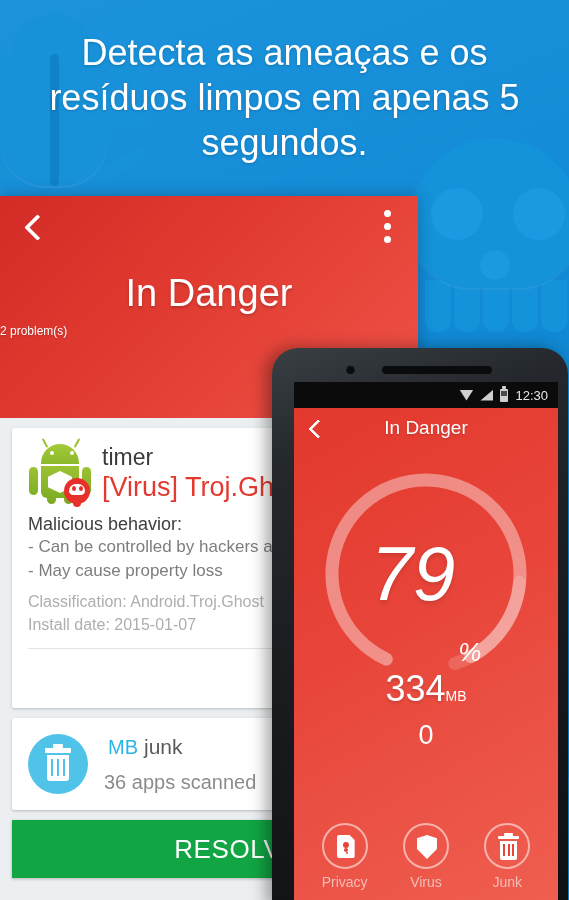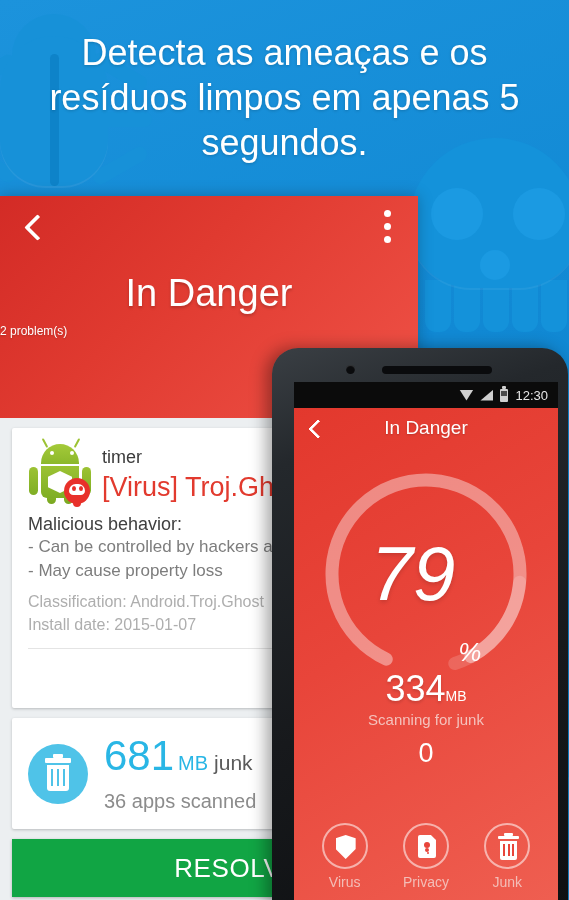--- a/index.html
+++ b/index.html
@@ -152,21 +152,21 @@
   .droid-badge:after {
     content:""; position:absolute; left:5px; top:6px; width:16px; height:11px;
     background:#fff; border-radius:8px 8px 5px 5px;
     box-shadow:0 0 0 0 #fff;
   }
   .badge-eye { position:absolute; top:8px; width:4px; height:5px; background:#e8302a; border-radius:50%; z-index:2; }
   .badge-eye.l { left:8px; } .badge-eye.r { left:15px; }
   .badge-drip { position:absolute; left:9px; bottom:-3px; width:8px; height:8px; background:#e8302a; border-radius:0 0 4px 4px; z-index:3; }
 
   .virus-names { padding-top:2px; min-width:0; }
-  .v-app { font-size:18px; color:#3b3b3b; font-weight:400; line-height:26px; }
+  .v-app { font-size:23px; color:#3b3b3b; font-weight:400; line-height:26px; }
   .v-name {
     font-size:27px; color:#e23a2e; line-height:31px; white-space:nowrap;
     margin-top:2px;
   }
   .behavior-title { margin-top:10px; font-size:18px; color:#404040; }
   .behavior-li { font-size:17px; color:#7d7d7d; line-height:24px; white-space:nowrap; }
   .meta { font-size:16px; color:#aeaeae; line-height:23px; white-space:nowrap; }
   .meta.first { margin-top:7px; }
   .card-sep { margin-top:12px; border-top:1px solid #e4e4e4; }
   .uninstall {
@@ -387,21 +387,20 @@
       <div class="bin-handle"></div>
       <div class="bin-lid"></div>
       <div class="bin-body">
           <i></i>
           <i></i>
           <i></i>
         </div>
     </div>
     <div>
       <div style="display:flex; align-items:baseline;">
-        <span class="junk-num">681</span>
         <span class="junk-mb">MB</span>
         <span class="junk-word">junk</span>
       </div>
       <div class="junk-scanned">36 apps scanned</div>
     </div>
   </div>
 
   <div class="resolve-btn">
     <span>RESOLVE ALL</span>
   </div>
@@ -432,35 +431,34 @@
       </svg>
       <div class="gauge-center">
         <span class="g-pct">79</span>
         <span class="g-pct-sym">%</span>
       </div>
     </div>
 
     <div class="g-size">
       <span class="n">334</span><span class="u">MB</span>
     </div>
-    <div class="g-status">Scanning for junk</div>
     <div class="g-count">0</div>
 
     <div class="ph-tabs">
+      <div class="ph-tab">
+        <div class="tab-ring">
+            <div class="ic-doc"></div>
+          </div>
+        <div class="tab-label">Privacy</div>
+      </div>
       <div class="ph-tab">
         <div class="tab-ring">
             <div class="ic-shield"></div>
           </div>
         <div class="tab-label">Virus</div>
-      </div>
-      <div class="ph-tab">
-        <div class="tab-ring">
-            <div class="ic-doc"></div>
-          </div>
-        <div class="tab-label">Privacy</div>
       </div>
       <div class="ph-tab">
         <div class="tab-ring">
           <div class="ic-bin-h"></div>
             <div class="ic-bin-lid"></div>
           <div class="ic-bin-b">
               <i></i>
               <i></i>
               <i></i>
             </div>

